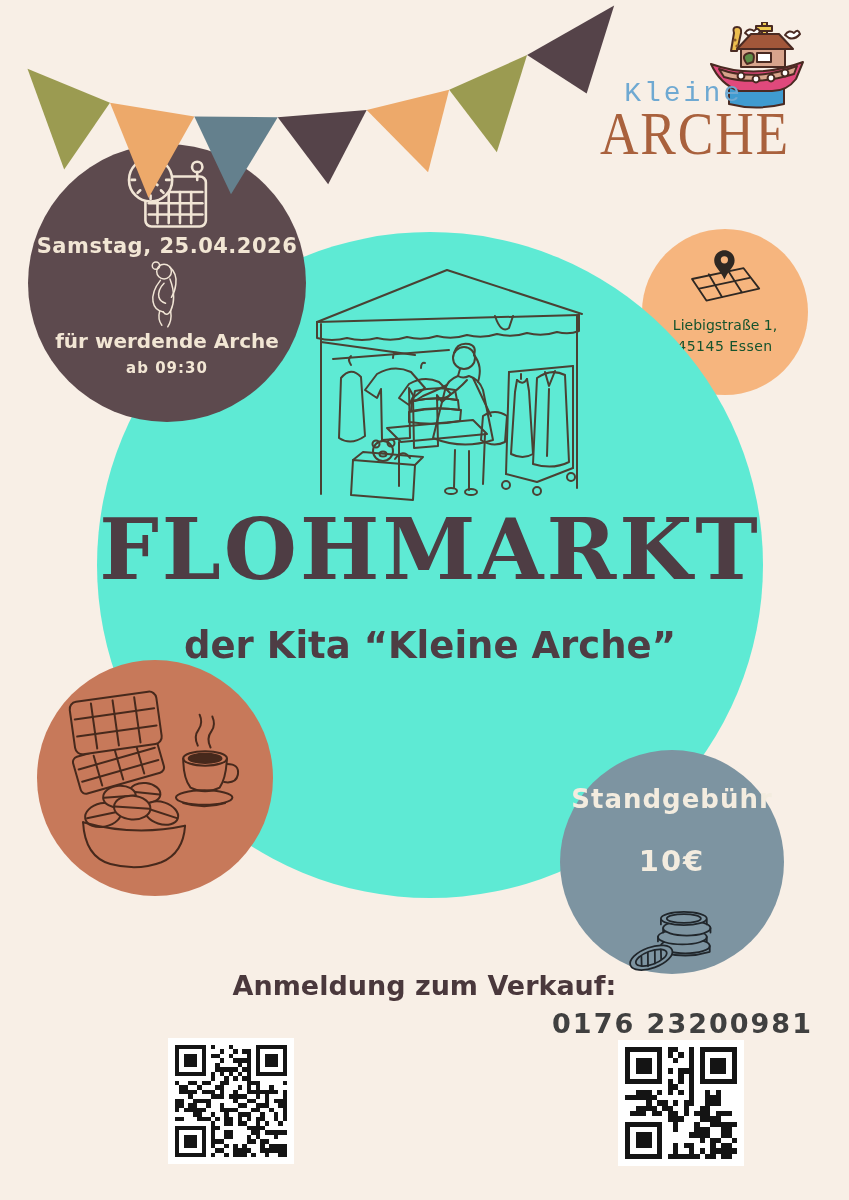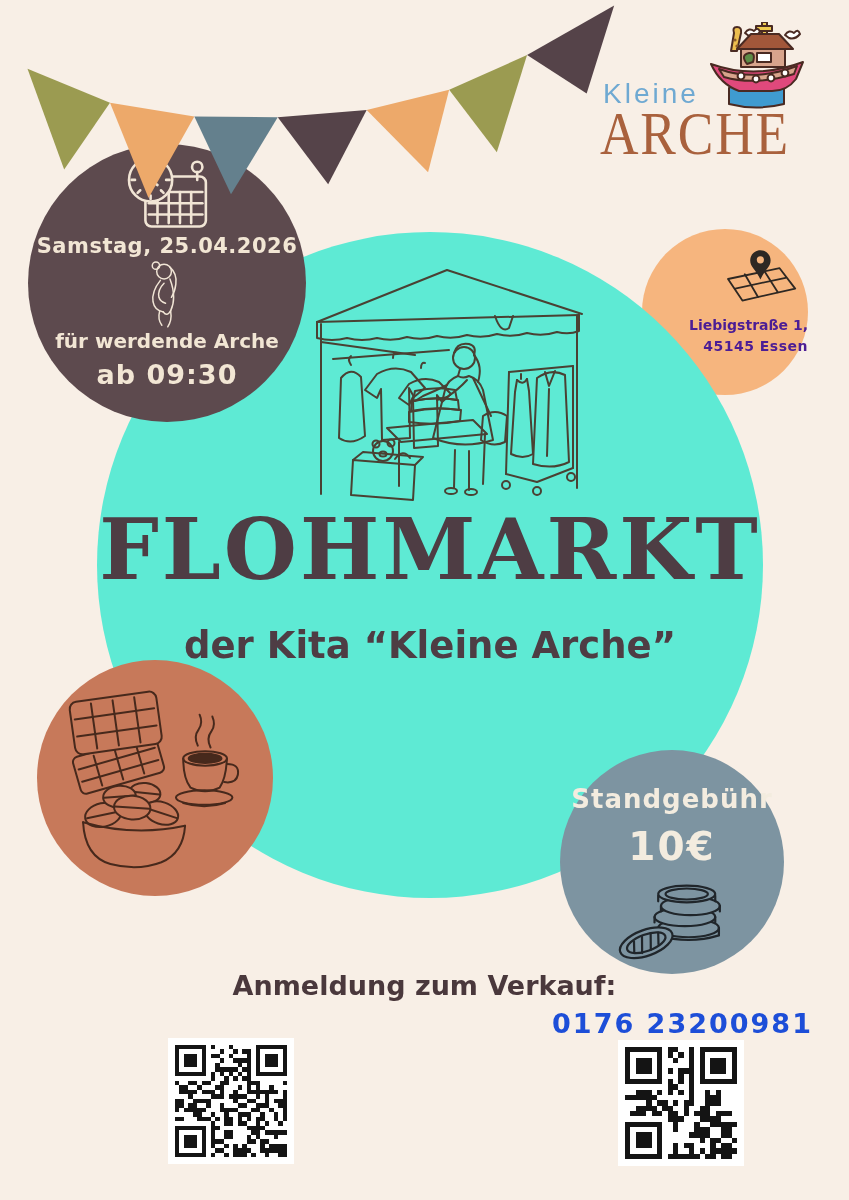--- a/index.html
+++ b/index.html
@@ -10,69 +10,69 @@
     color:#4e3d44;
   }
   .abs{position:absolute;}
   .circle{position:absolute; border-radius:50%; display:flex; flex-direction:column; align-items:center; text-align:center;}
 
   
   .c-location{left:642px; top:229px; width:166px; height:166px; background:#f6b57e; z-index:1;}
   .c-main{left:97px; top:232px; width:666px; height:666px; background:#5eead4; z-index:2;}
   .c-date{left:28px; top:144px; width:278px; height:278px; background:#5d4a4e; z-index:3;}
   .c-food{left:37px; top:660px; width:236px; height:236px; background:#c7795a; z-index:4;}
-  .c-fee{left:560px; top:750px; width:224px; height:224px; background:#7d94a1; z-index:4;}
+  .c-fee{left:560px; top:750px; width:224px; height:224px; background:#7d94a1; z-index:4;gap:20px;}
 
   .bunting{left:0; top:0; width:660px; height:220px; z-index:6;}
 
   
   .logo{left:575px; top:18px; width:250px; height:170px; z-index:5;}
-  .logo .kleine{position:absolute; left:28px; top:60px; width:140px; text-align:left;
-    font-family:Liberation Sans, sans-serif; font-size:28px; letter-spacing:3px; color:#6fa9d2;}
+  .logo .kleine{position:absolute; left:28px; top:60px; width:140px; text-align:right;
+    font-family:Liberation Mono, monospace; font-size:28px; letter-spacing:3px; color:#6fa9d2;}
   .logo .arche{position:absolute; left:0px; top:82px; width:240px; text-align:center;
     font-family:"Liberation Serif","DejaVu Serif",serif; font-size:58px; letter-spacing:2px; color:#a9613d; transform:scale(.92,1.06);}
   .logo .ark{position:absolute; left:125px; top:4px; width:112px; height:92px;}
 
   
   .c-date{color:#f2e6d4; font-weight:bold;}
   .c-date .cal-icon{width:100px; height:76px; margin-top:10px;}
   .c-date .date-line{font-size:21px; margin-top:4px; letter-spacing:.5px;}
   .c-date .time-line{font-size:22px; margin-top:7px; letter-spacing:1px;}
   .c-date .preg-icon{width:62px; height:70px; margin-top:1px;}
   .c-date .note1{font-size:20px; margin-top:0;}
-  .c-date .note2{font-size:27px; margin-top:6px; letter-spacing:1px;}
+  .c-date .note2{font-size:15px; margin-top:6px; letter-spacing:1px;}
 
   
-  .c-location{color:#4c1d95; font-weight:bold;align-items:flex-end;}
+  .c-location{color:#14532d; font-weight:normal;}
   .c-location .map-icon{width:94px; height:60px; margin-top:20px;}
   .c-location .addr1{font-size:14px; margin-top:8px;}
   .c-location .addr2{font-size:14px; margin-top:5px; letter-spacing:.5px;}
 
   
   .stall{position:absolute; left:200px; top:26px; width:300px; height:246px;}
   .title{position:absolute; left:0; top:268px; width:666px; text-align:center;
     font-family:"DejaVu Serif","Liberation Serif",serif; font-weight:bold; font-size:84px; letter-spacing:3px; color:#4e3d44;}
   .subtitle{position:absolute; left:0; top:392px; width:666px; 
     font-weight:bold; font-size:37px; color:#4e3d44;}
 
   
   .c-fee{color:#f3ecdf; font-weight:bold;}
   .c-fee .fee-label{font-size:26px; margin-top:34px; letter-spacing:1px;}
-  .c-fee .fee-price{font-size:39px; margin-top:10px; letter-spacing:2px;}
+  .c-fee .fee-price{font-size:29px; margin-top:10px; letter-spacing:2px;}
   .c-fee .coins{width:148px; height:92px; margin-top:2px;}
 
   .c-food .food{width:214px; height:214px; margin-top:11px;}
 
   
   .contact-heading{left:0; top:970px; width:849px; text-align:center;
     font-weight:bold; font-size:27px; color:#4a383c; z-index:5;}
   .email{left:40px; top:1008px; width:410px; text-align:center;
     font-weight:bold; font-size:26px; color:#4a383c; z-index:5;}
   .phone{left:545px; top:1008px; width:275px; text-align:center;
-    font-weight:bold; font-size:27px; letter-spacing:2px; color:#1d4ed8; z-index:5;}
+    font-weight:bold; font-size:27px; letter-spacing:2px; color:#404040; z-index:5;}
   .qrbox{background:#ffffff; padding:7px; z-index:5;}
   .qrbox svg{display:block; width:112px; height:112px;}
   .qr-email{left:168px; top:1038px;}
   .qr-phone{left:618px; top:1040px;}
 
   svg .ln{fill:none; stroke-linecap:round; stroke-linejoin:round;}
 </style>
 </head>
 <body>
 

